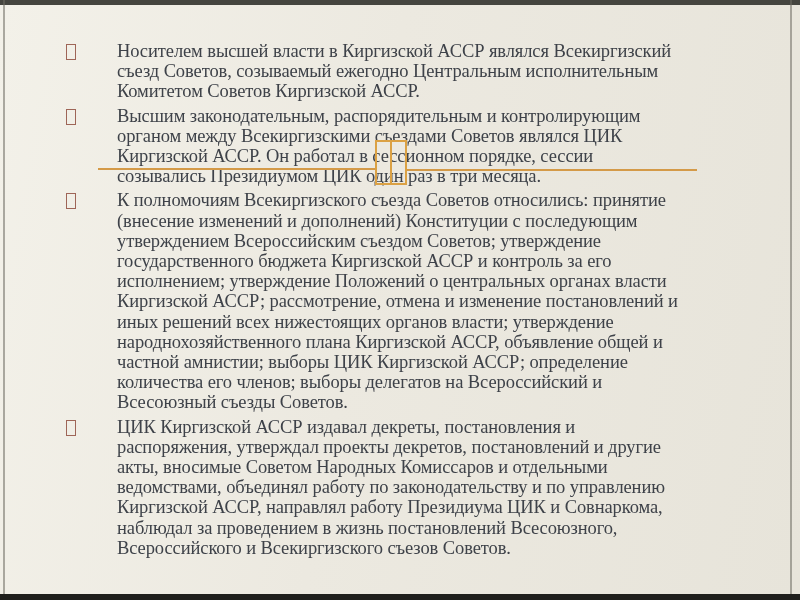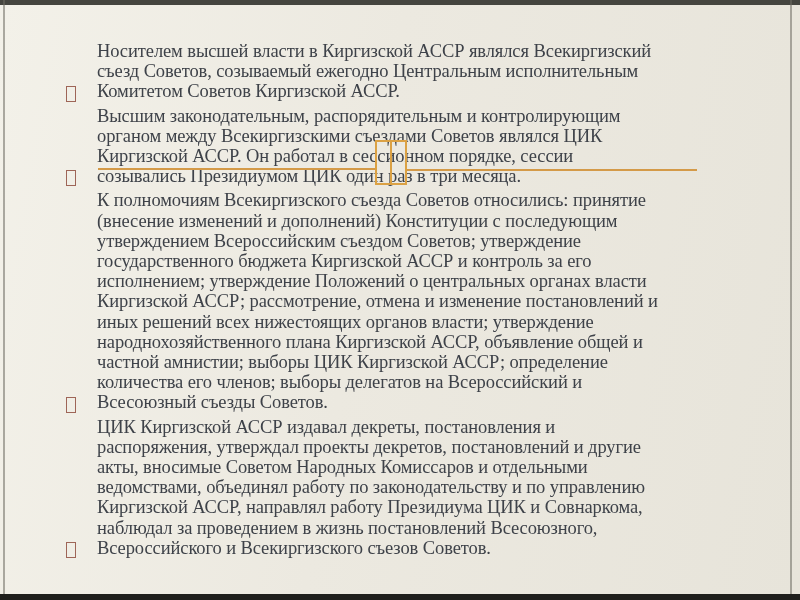--- a/index.html
+++ b/index.html
@@ -38,22 +38,23 @@
 
   .content {
     position: absolute;
     top: 41px;
     left: 66px;
     width: 720px;
     z-index: 2;
   }
   .bullet-item {
     display: flex;
-    align-items: flex-end;
+    align-items: flex-start;
     margin-bottom: 4px;
+    gap: 20px;
   }
   .tofu {
     flex: 0 0 auto;
     width: 8px;
     height: 14px;
     border: 1.5px solid #9e6557;
     margin-top: 3px;
     margin-right: 21px;
   }
   .btext {

